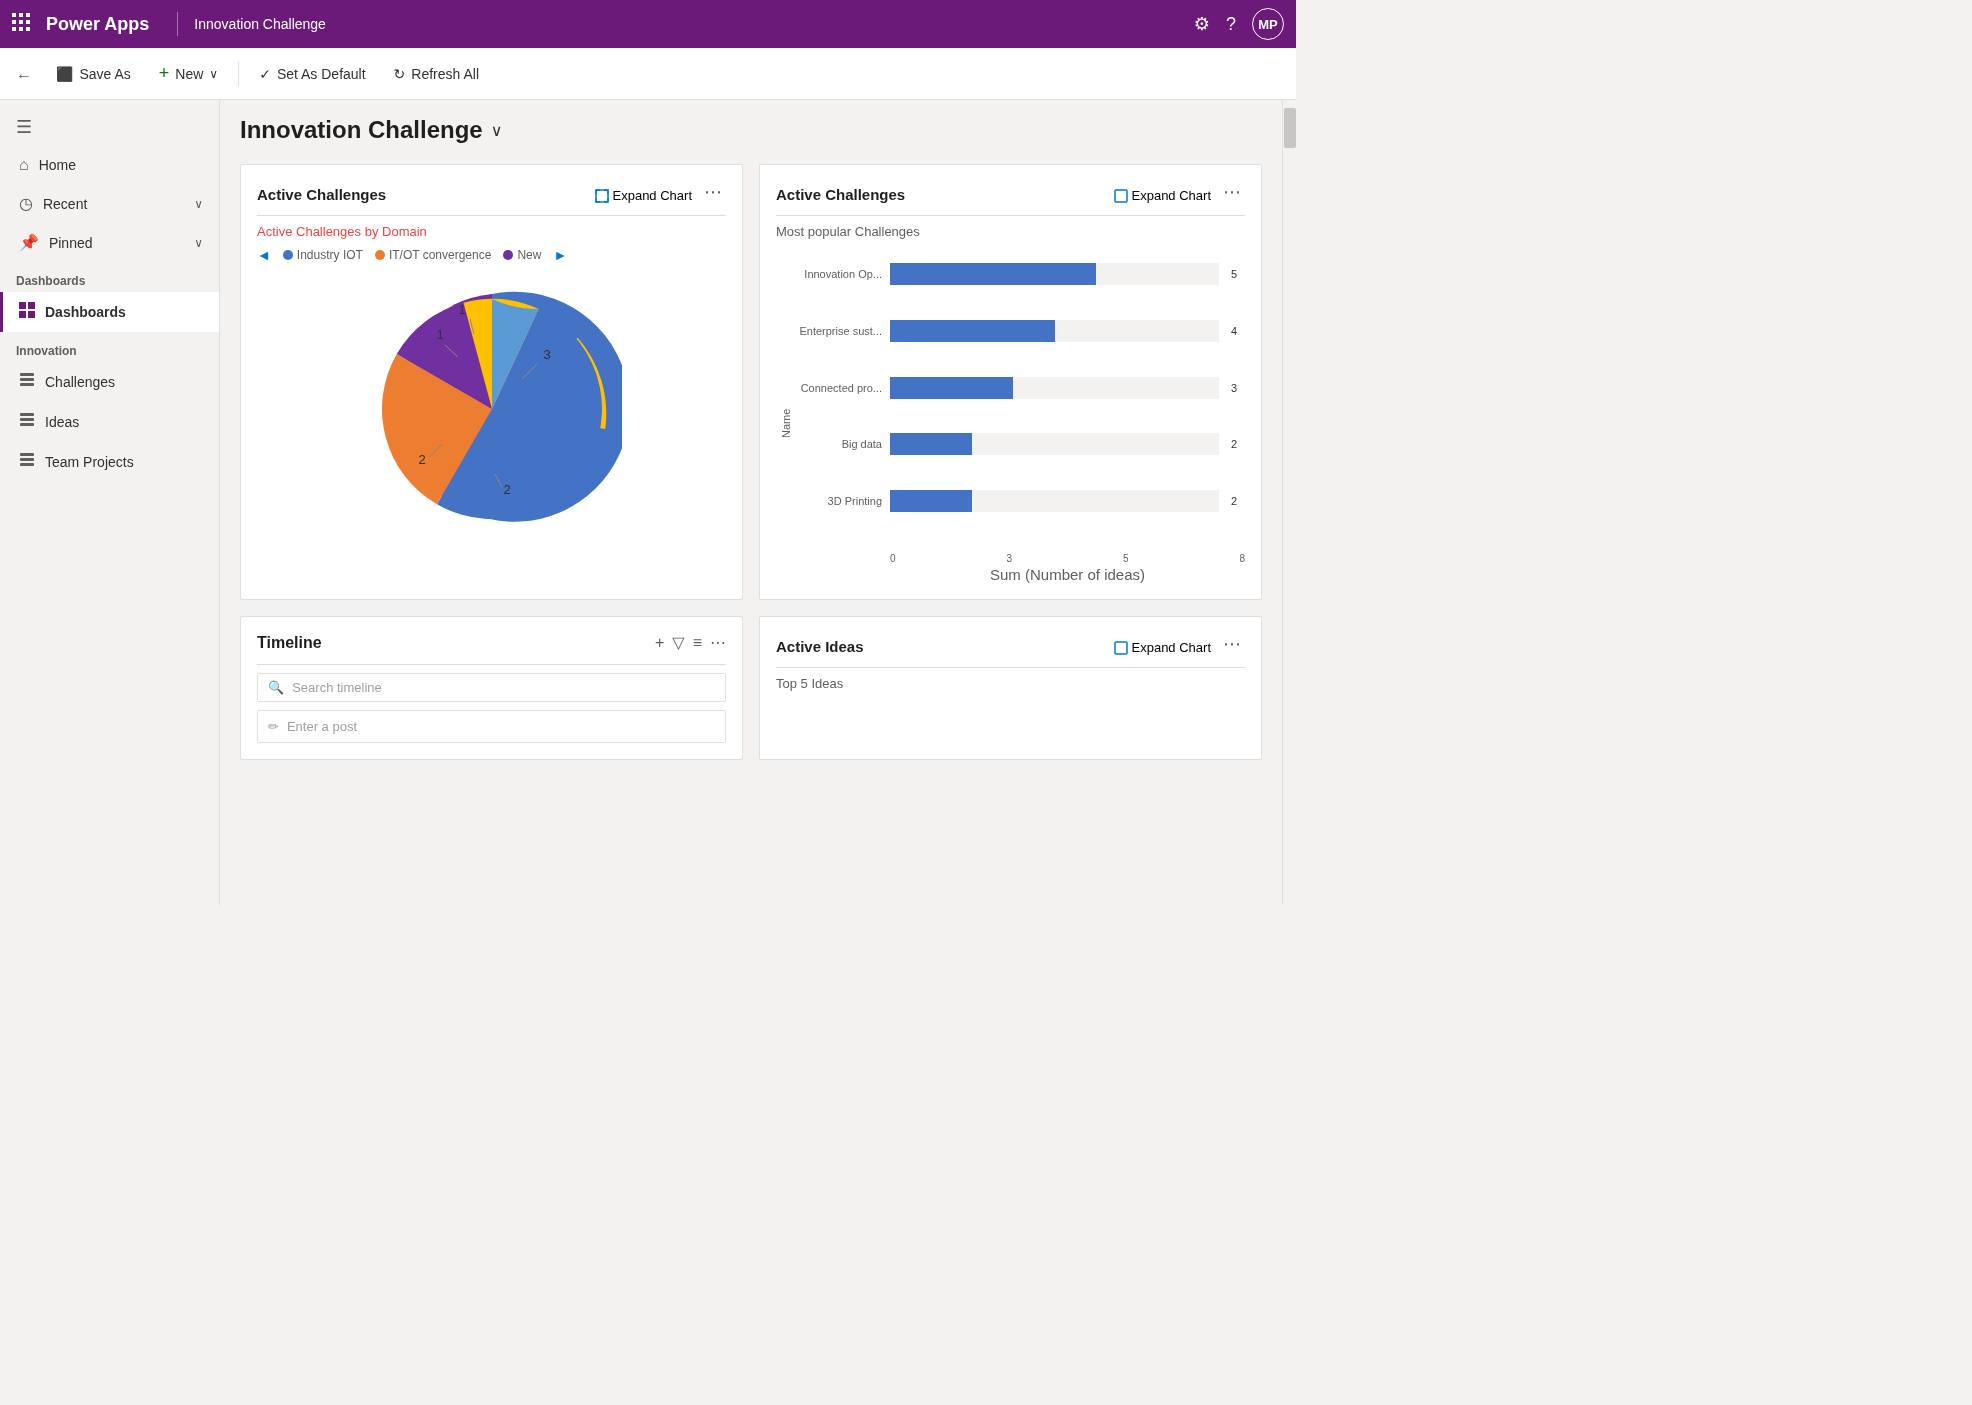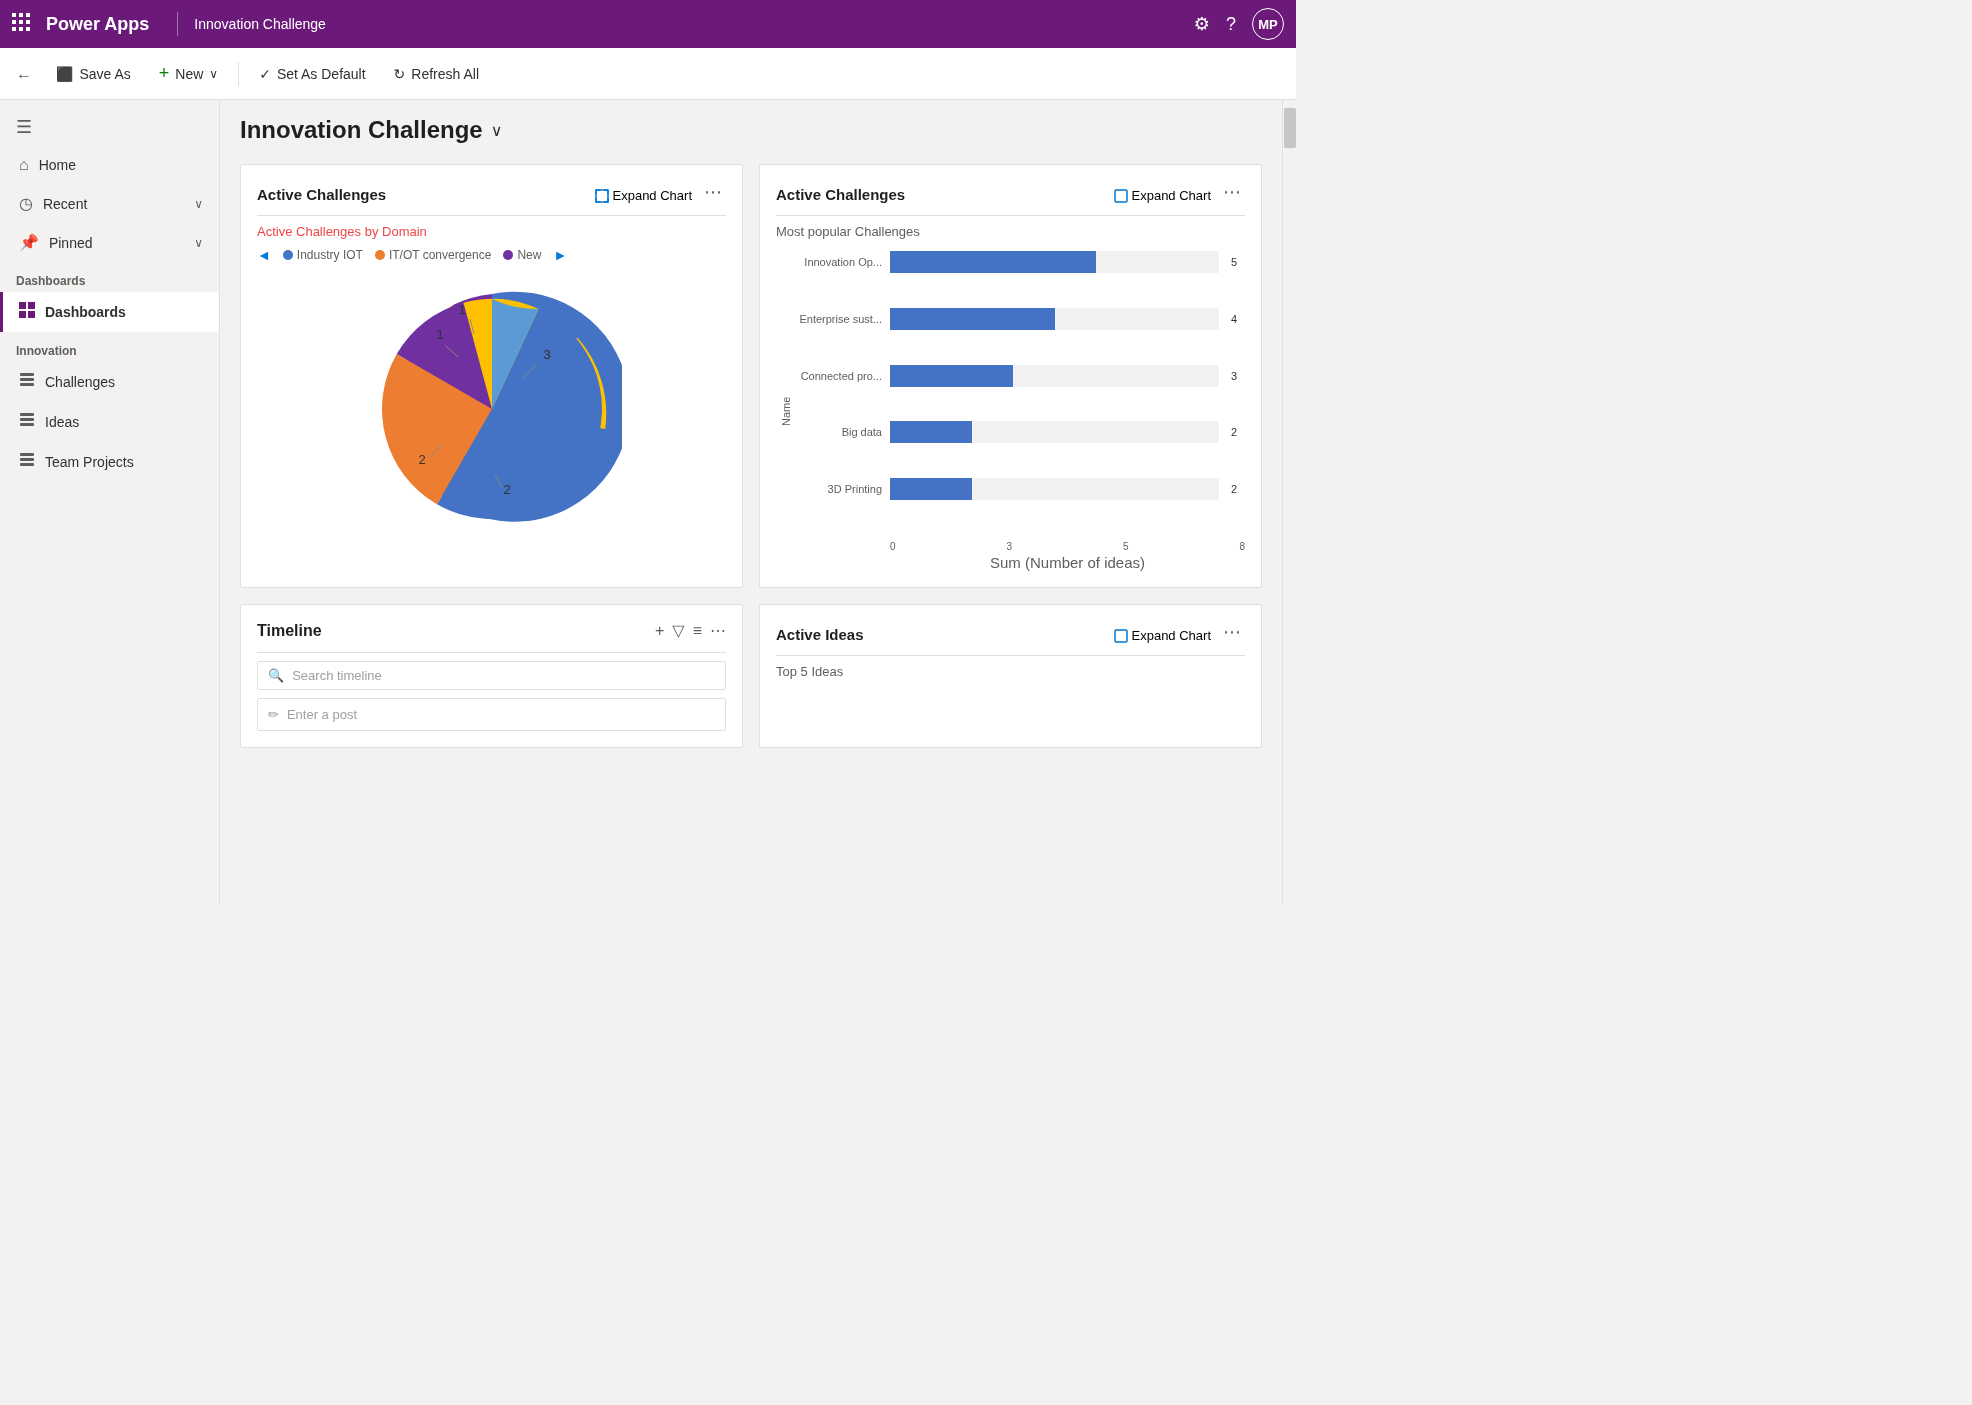--- a/index.html
+++ b/index.html
@@ -126,21 +126,21 @@
     .legend-item { display: flex; align-items: center; gap: 4px; }
     .legend-dot { width: 10px; height: 10px; border-radius: 50%; }
     .pie-nav { color: #0078d4; cursor: pointer; font-size: 14px; }
     .pie-container {
       display: flex; justify-content: center; align-items: center;
       height: 260px;
       position: relative;
     }
 
     
-    .bar-section-title { font-size: 13px; color: #605e5c; margin-bottom: 12px; }
+    .bar-section-title { font-size: 13px; color: #605e5c; margin-bottom: 24px; }
     .bar-chart-area {
       display: flex;
       height: 320px;
     }
     .bar-y-label {
       writing-mode: vertical-rl;
       transform: rotate(180deg);
       font-size: 11px;
       color: #605e5c;
       display: flex;

